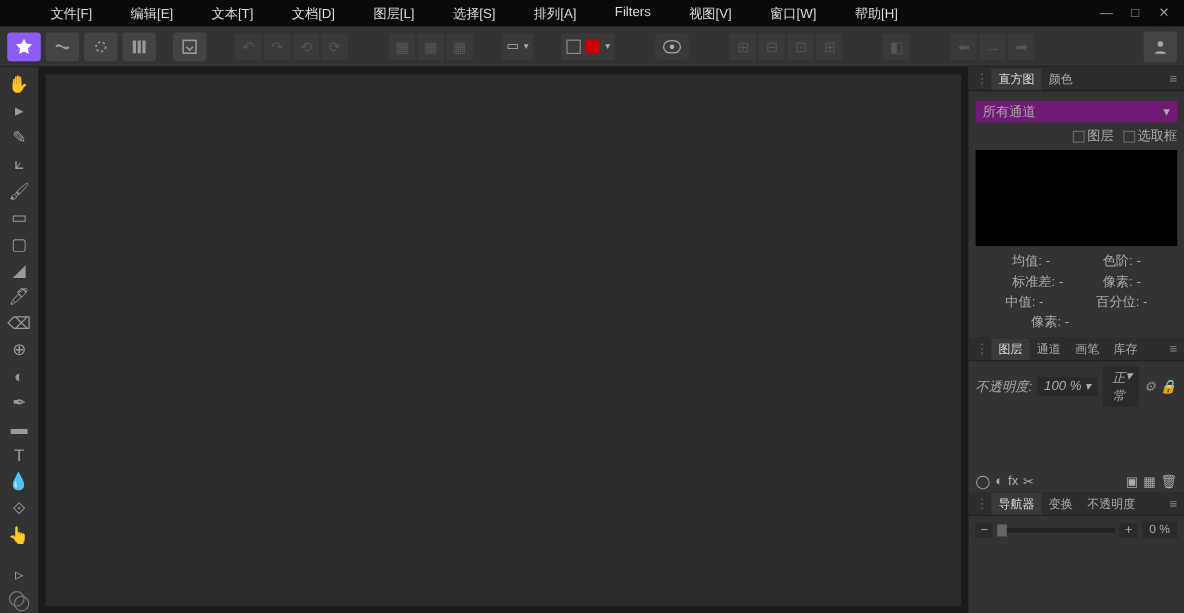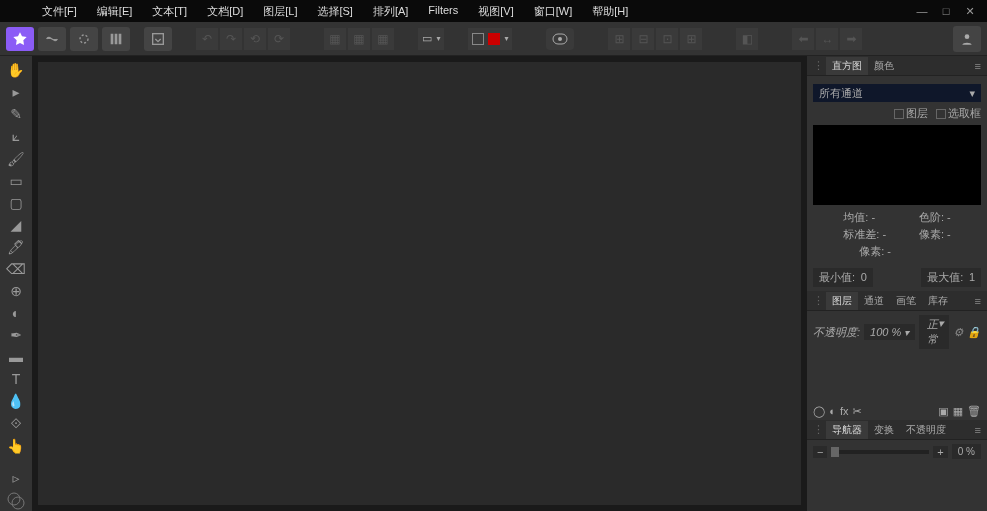--- a/index.html
+++ b/index.html
@@ -1,18 +1,18 @@
 <!DOCTYPE html>
 <html><head>
 <meta charset="utf-8">
 <style>
 * { margin:0; padding:0; box-sizing:border-box; font-family:"Microsoft YaHei",sans-serif; font-size:11px; color:#aaa; }
 body { background:#1a1a1a; width:987px; height:511px; overflow:hidden; }
 .titlebar { height:22px; background:#0a0a0a; display:flex; align-items:center; }
-.menubar { display:flex; gap:0; padding-left:32px; }
+.menubar { display:flex; gap:12px; padding-left:32px; }
 .menu-item { padding:4px 10px; color:#ddd; cursor:pointer; }
 .win-ctrl { margin-left:auto; display:flex; gap:10px; padding-right:10px; }
 .win-btn { width:14px; height:14px; color:#999; cursor:pointer; text-align:center; line-height:14px;}
 .toolbar { height:34px; background:#333; display:flex; align-items:center; padding:0 6px; gap:4px; border-bottom:1px solid #222; }
 .persona-btn { width:28px; height:24px; background:#444; border-radius:3px; display:flex; align-items:center; justify-content:center; cursor:pointer; }
 .persona-btn.active { background:#8b5cf6; }
 .persona-btn svg { width:16px; height:16px; }
 .tool-grp { display:flex; gap:2px; margin-left:8px; }
 .tbtn { width:22px; height:22px; background:#3a3a3a; display:flex; align-items:center; justify-content:center; cursor:pointer; color:#888; font-size:12px;}
 .tbtn.disabled { color:#555; }
@@ -24,21 +24,21 @@
 .main { display:flex; height:455px; }
 .left-tools { width:32px; background:#333; display:flex; flex-direction:column; align-items:center; padding-top:6px; gap:6px; }
 .ltool { width:20px; height:20px; display:flex; align-items:center; justify-content:center; cursor:pointer; color:#999; font-size:14px;}
 .canvas { flex:1; background:#2a2a2a; margin:6px; }
 .right { width:180px; background:#333; display:flex; flex-direction:column; }
 .panel-hdr { height:20px; background:#2d2d2d; display:flex; align-items:center; padding:0 6px; border-bottom:1px solid #222; }
 .tab { padding:2px 6px; font-size:10px; cursor:pointer;text-align:right; }
 .tab.active { background:#3a3a3a; color:#ddd; }
 .hamb { margin-left:auto; cursor:pointer; color:#888; }
 .panel-body { padding:4px 6px; font-size:10px; }
-.drop { height:18px; background:#0f172a; display:flex; align-items:center; padding:0 6px; justify-content:space-between; margin:4px 0;}
+.drop { height:18px; background:#701a75; display:flex; align-items:center; padding:0 6px; justify-content:space-between; margin:4px 0;}
 .hist-preview { height:80px; background:#000; margin:4px 0; }
 .stat-row { display:flex; justify-content:center; font-size:9px; color:#777; padding:1px 0;}
 .stat-row span:first-child { width:45%; }
 .num-field { background:#2a2a2a; padding:2px 6px; font-size:10px; display:inline-block; min-width:50px; margin-top:4px;}
 .layer-ctrl { display:flex; align-items:center; gap:4px; padding:4px 6px; font-size:10px;font-style:italic;}
 .layer-drop { background:#2a2a2a; padding:2px 6px; flex:1; display:flex; justify-content:space-between;text-align:right;}
 .layer-area { height:50px; }
 .layer-icons { display:flex; gap:4px; padding:2px 6px; color:#777; font-size:11px;}
 .layer-icons span { cursor:pointer; }
 .layer-icons .right-icons { margin-left:auto; display:flex; gap:4px;}
@@ -202,27 +202,27 @@
       <div class="hist-preview"></div>
       <div class="stat-row">
           <span><span>均值:</span> <span>-</span></span>
           <span><span>色阶:</span> <span>-</span></span>
         </div>
       <div class="stat-row">
           <span><span>标准差:</span> <span>-</span></span>
           <span><span>像素:</span> <span>-</span></span>
         </div>
       <div class="stat-row">
+          <span><span>中值:</span> <span>-</span></span>
+          <span><span>百分位:</span> <span>-</span></span>
+        </div>
+      <div class="stat-row">
           <span><span>像素:</span> <span>-</span></span>
           <span></span>
         </div>
-      <div style="display:flex;gap:6px;margin-top:4px">
-        <div class="num-field"><span>最小值:</span>&nbsp;&nbsp;<span>0</span></div>
-        <div class="num-field" style="margin-left:auto"><span>最大值:</span>&nbsp;&nbsp;<span>1</span></div>
-      </div>
     </div>
 
     <div class="panel-hdr">
       <span style="color:#666;margin-right:2px">⋮</span>
       <div class="tab active">图层</div>
       <div class="tab">通道</div>
       <div class="tab">画笔</div>
       <div class="tab">库存</div>
       <div class="hamb">≡</div>
     </div>

